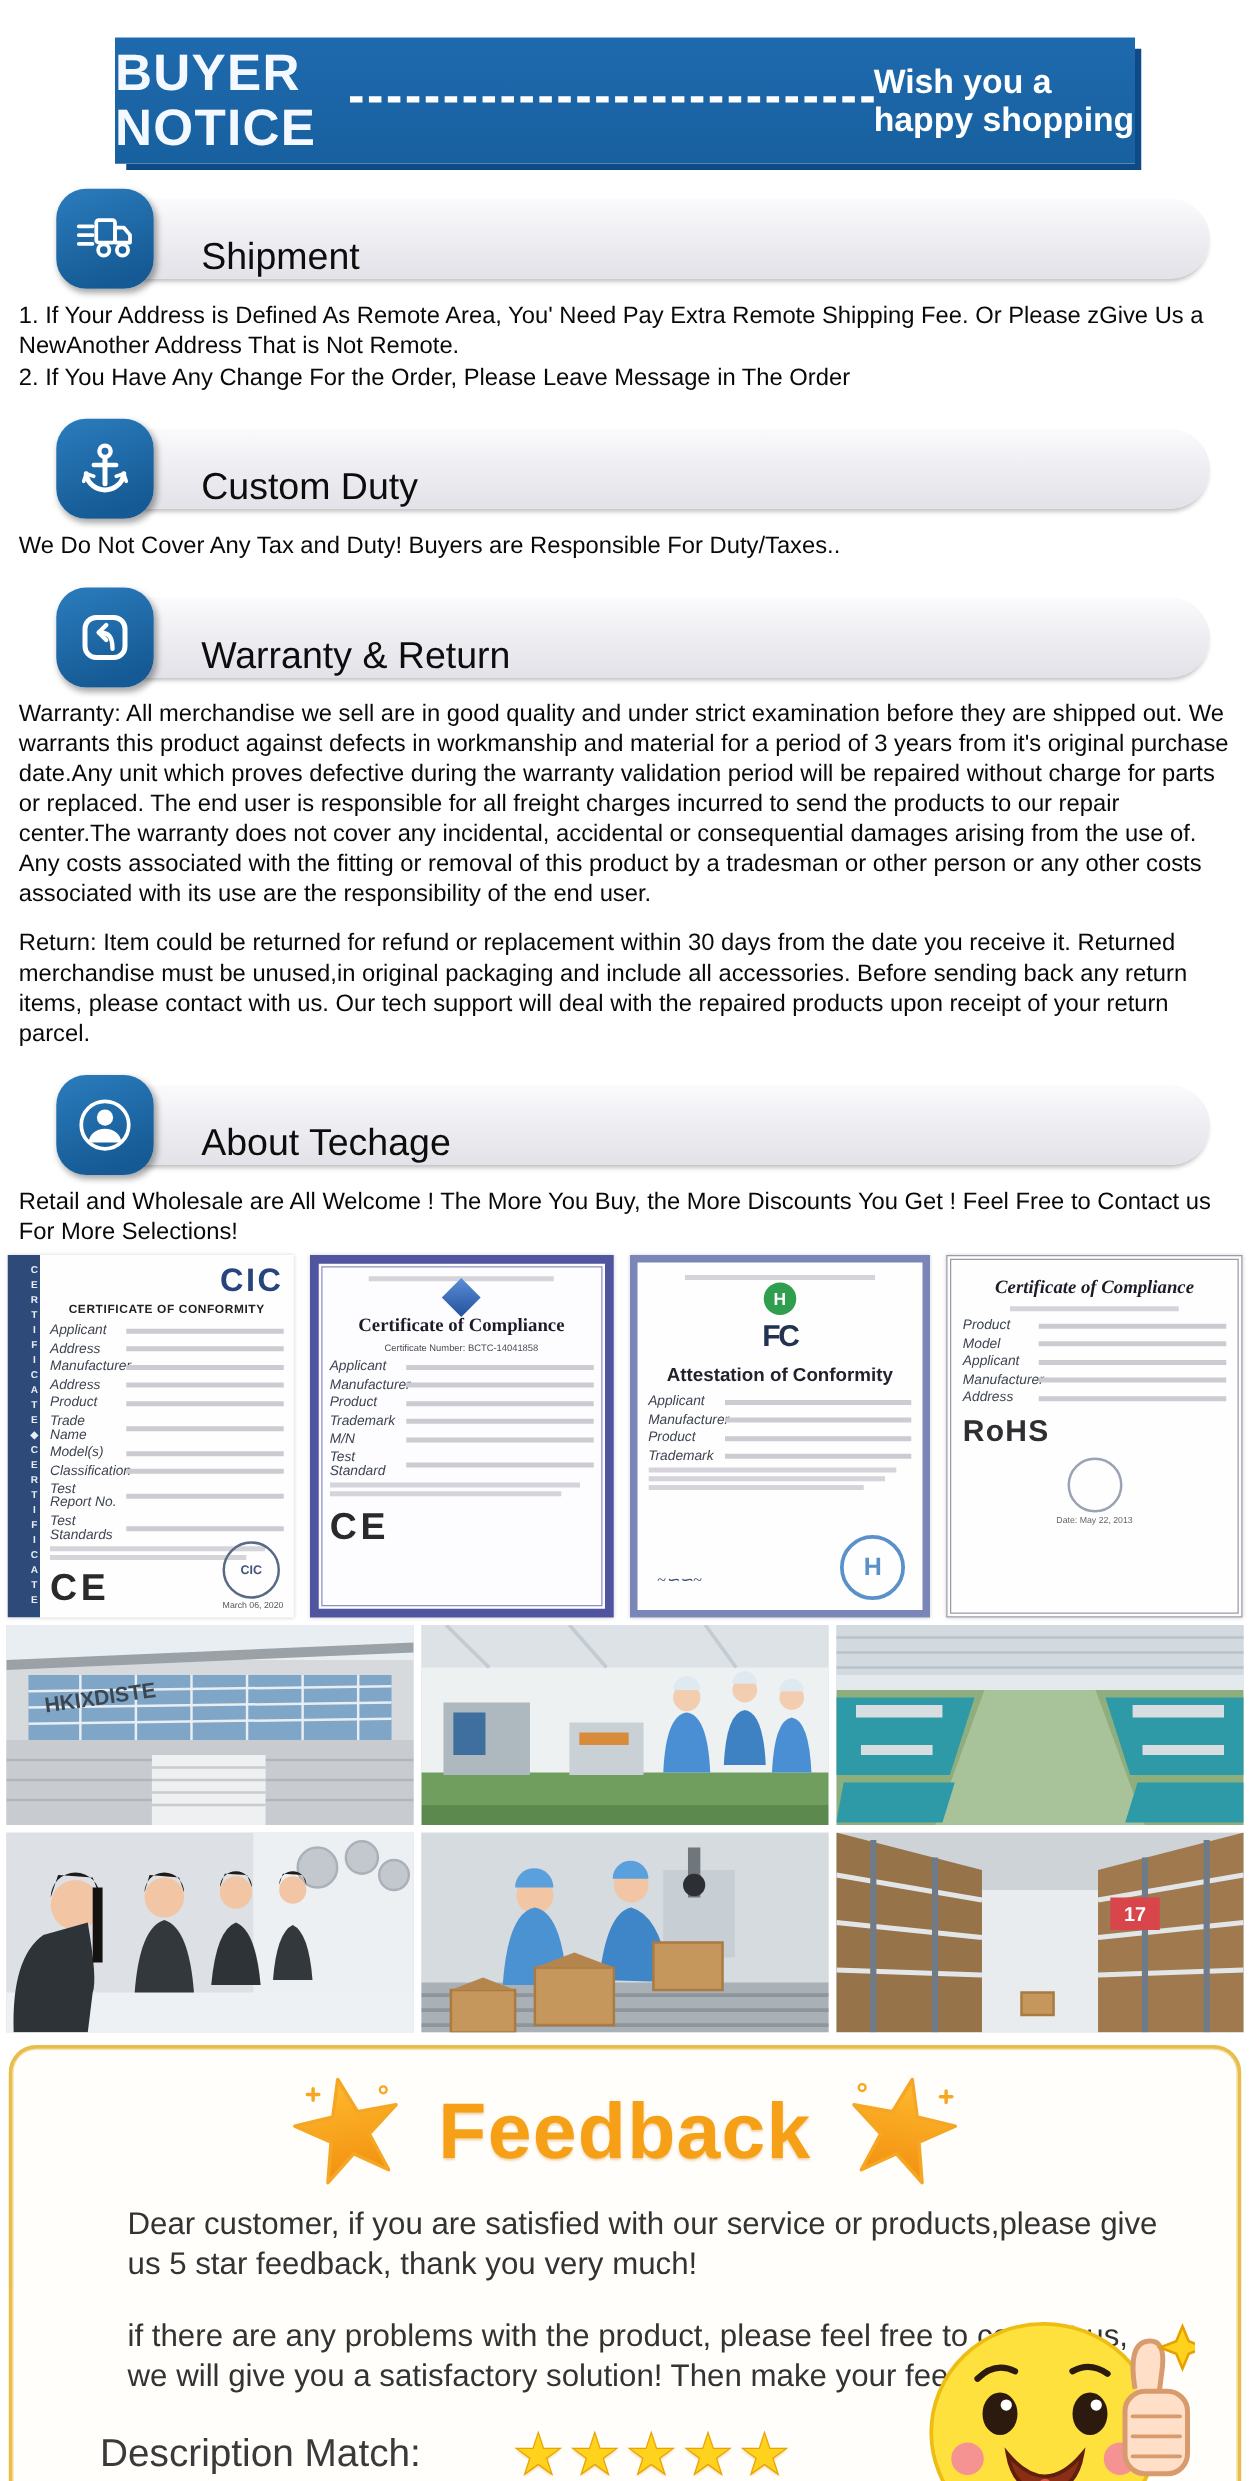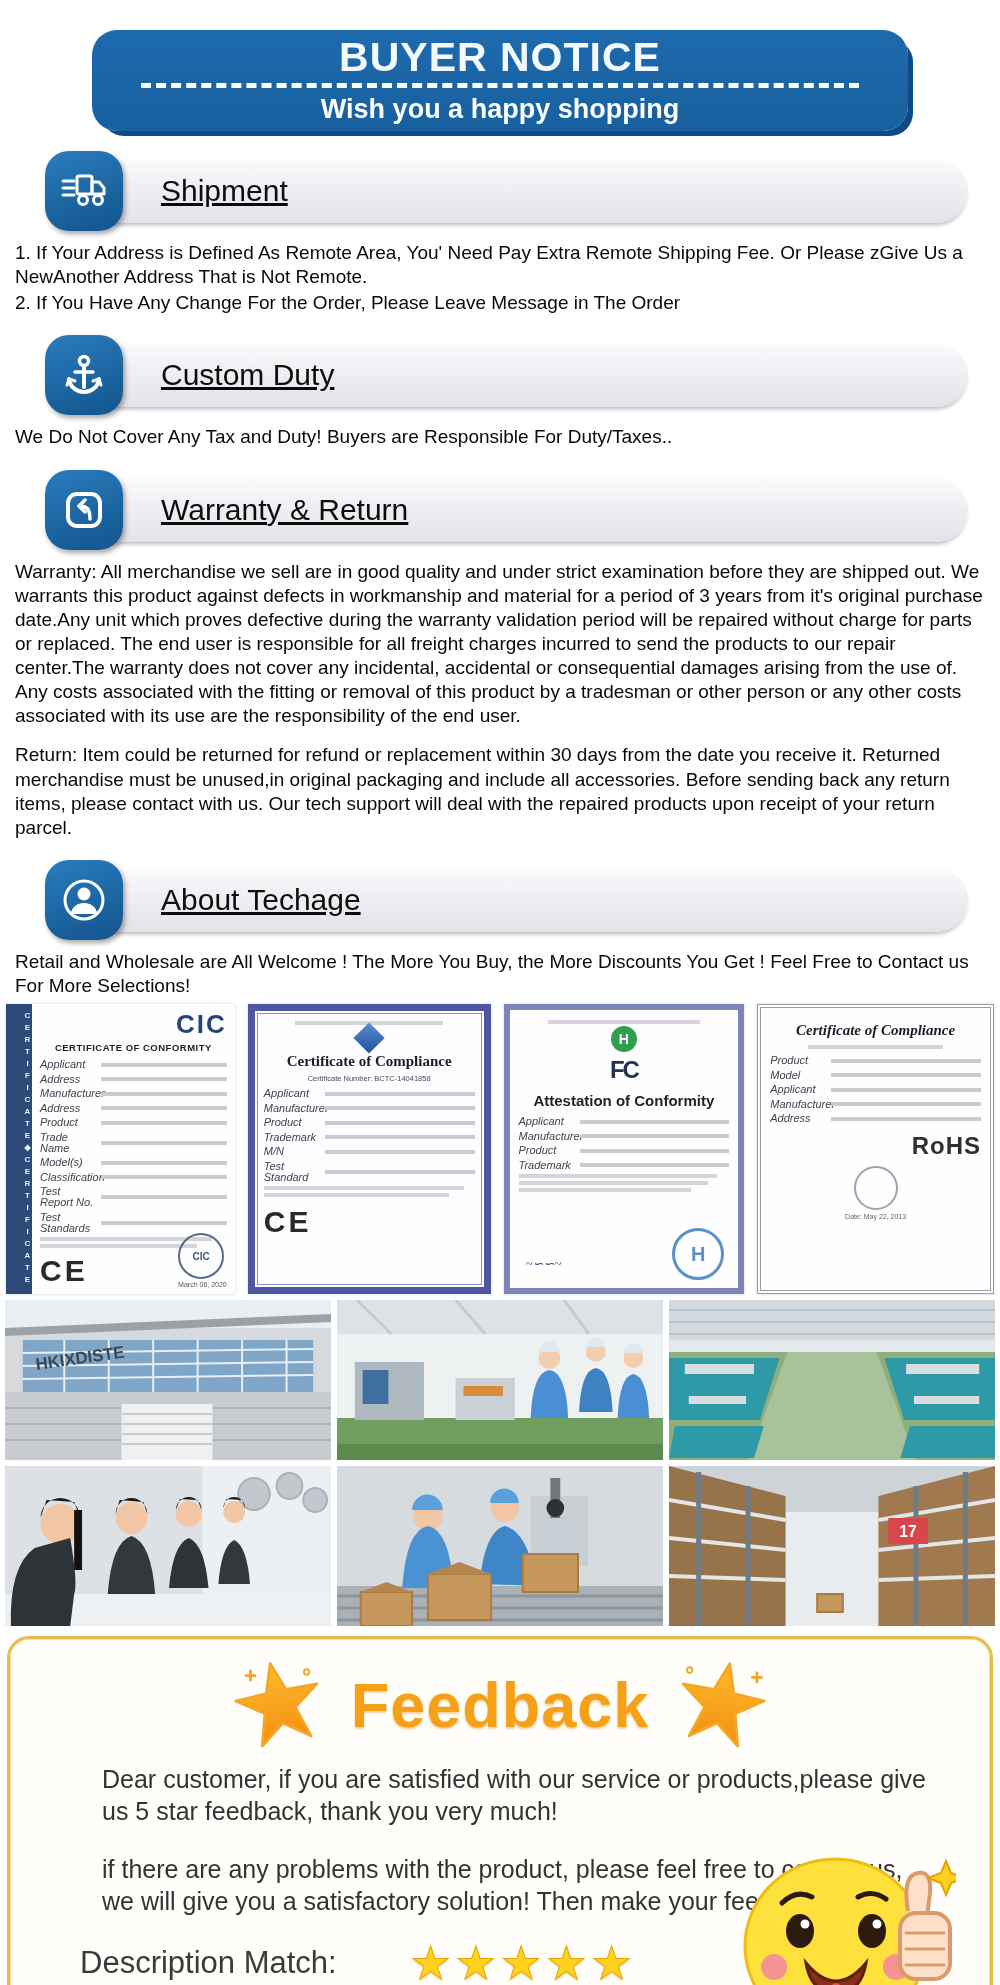--- a/index.html
+++ b/index.html
@@ -6,40 +6,40 @@
   html,body { background:#ffffff; }
   body {
     width:1000px; height:1985px; overflow:hidden; position:relative;
     font-family:"Liberation Sans", sans-serif; color:#0a0a0a;
   }
   
   .banner {
     width:816px; height:101px; margin:30px auto 0;
     background:linear-gradient(180deg,#1e6aae 0%,#18609f 100%);
     box-shadow:7px 7px 0 -2px #0e4a85;
-    display:flex; flex-direction:column; align-items:center; justify-content:center;border-radius:25px;
+    display:flex; flex-direction:row; align-items:center; justify-content:center;
   }
   .banner-title { color:#f4f9ff; font-size:41px; font-weight:bold; letter-spacing:1px; line-height:1.05; }
   .banner-dash { width:88%; border-top:5px dashed #ffffff; margin:4px 0 6px; }
   .banner-sub { color:#ffffff; font-size:27px; font-weight:bold; }
 
   
   .sec-head { display:flex; align-items:center; height:80px; margin:20px 32px 0 45px; position:relative; }
   .sec-icon {
     width:78px; height:80px; border-radius:24px; flex:none; z-index:2;
     background:linear-gradient(160deg,#2b7cbd 0%,#155a94 85%);
     display:flex; align-items:center; justify-content:center;
     box-shadow:2px 3px 5px rgba(0,0,0,.35);
   }
   .sec-bar {
     flex:1; height:64px; margin-left:-20px;
     background:linear-gradient(180deg,#fbfbfd 0%,#ececf1 55%,#e2e2e8 100%);
     border-radius:16px 34px 34px 16px;
     box-shadow:0 4px 4px -2px rgba(0,0,0,.28);
-    display:flex; align-items:center; padding-left:58px;text-decoration:underline;
+    display:flex; align-items:flex-end; padding-left:58px;
   }
   .sec-title { font-size:30px; color:#0d0d0d; }
 
   
   .para { margin:10px 14px 0 15px; font-size:19px; line-height:1.27; color:#090909; }
   .para.mt { margin-top:15px; }
 
   
   .certs { display:flex; gap:13px; margin:6px 6px 0 6px; height:290px; }
   .cert { flex:1; background:#fefefe; position:relative; box-shadow:0 0 3px rgba(0,0,0,.18); overflow:hidden; }
@@ -83,21 +83,21 @@
     margin:2px auto;
   }
   .fcc-stamp {
     position:absolute; bottom:8px; right:14px; width:52px; height:52px; border-radius:50%;
     border:3px solid #3f7fc1; color:#3f7fc1; display:flex; align-items:center; justify-content:center;
     font-size:20px; font-weight:bold; opacity:.85;
   }
   .sig { font-family:"Liberation Serif", serif; font-style:italic; color:#3b4a76; font-size:13px; position:absolute; bottom:16px; left:16px; }
   
   .cert-rohs { border:4px double #9a9aa8; }
-  .rohs-mark { font-size:24px; font-weight:bold; color:#2f2f33; text-align:right; margin-top:8px; letter-spacing:1px; }
+  .rohs-mark { font-size:24px; font-weight:bold; color:#2f2f33; text-align:left; margin-top:8px; letter-spacing:1px; }
   .rohs-stamp {
     width:44px; height:44px; border-radius:50%; border:2px solid #9aa2b4; margin:6px auto 0;
     display:flex; align-items:center; justify-content:center; font-size:7px; color:#8b93a6; text-align:center;
   }
   .rohs-date { font-size:7px; color:#666; text-align:center; margin-top:3px; }
 
   
   .photos { display:grid; grid-template-columns:repeat(3,1fr); gap:6px; margin:6px 5px 0 5px; }
   .photo { height:160px; overflow:hidden; position:relative; background:#dfe5ea; }
   .photo svg { display:block; width:100%; height:100%; }

